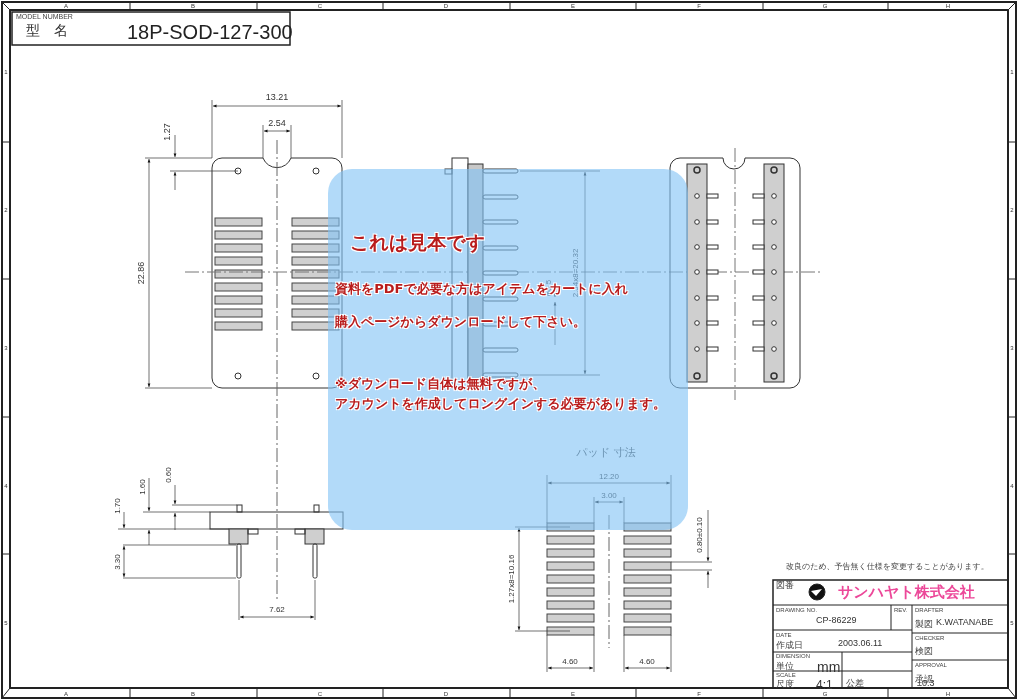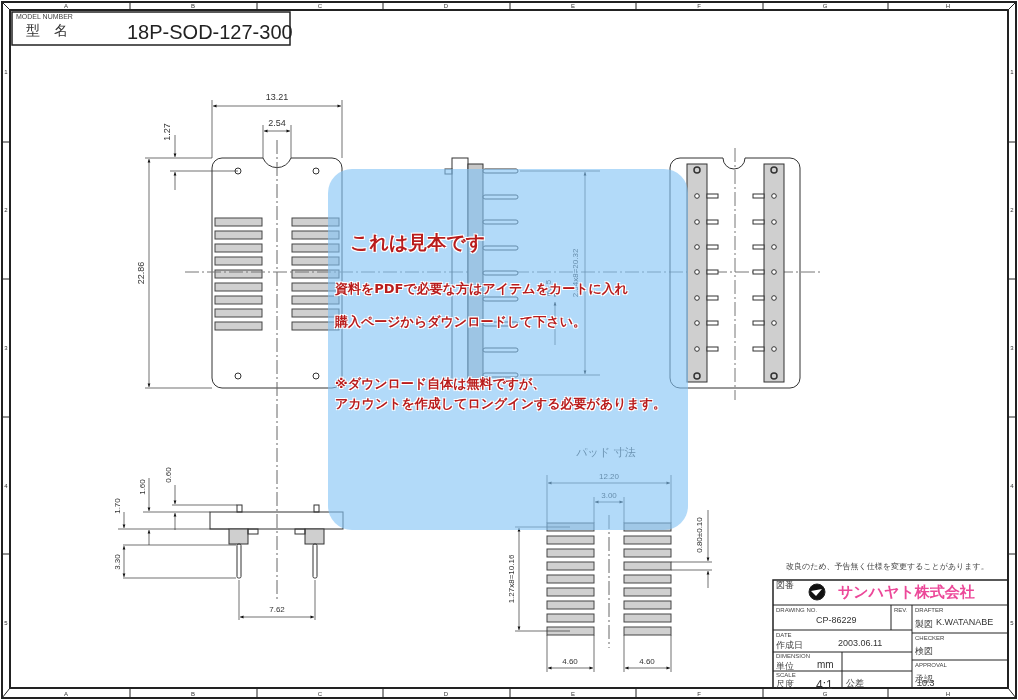--- a/index.html
+++ b/index.html
@@ -324,21 +324,21 @@
 <div class="tb jp" style="left:776px;top:579px;">図番</div>
 <div class="tb" style="left:816px;top:615px;font-size:9px;">CP-86229</div>
 <div class="tb tiny" style="left:894px;top:607px;">REV.</div>
 
 <div class="tb tiny" style="left:776px;top:632px;">DATE</div>
 <div class="tb jp" style="left:776px;top:639px;">作成日</div>
 <div class="tb" style="left:826px;top:638px;font-size:9px;margin-left:12px;">2003.06.11</div>
 
 <div class="tb tiny" style="left:776px;top:653px;">DIMENSION</div>
 <div class="tb jp" style="left:776px;top:660px;">単位</div>
-<div class="tb" style="left:817px;top:659px;font-size:10px;">mm</div>
+<div class="tb" style="left:817px;top:659px;font-size:14px;">mm</div>
 
 <div class="tb tiny" style="left:776px;top:672px;">SCALE</div>
 <div class="tb jp" style="left:776px;top:678px;">尺度</div>
 <div class="tb" style="left:816px;top:678px;font-size:12px;">4:1</div>
 <div class="tb jp" style="left:846px;top:677px;">公差</div>
 <div class="tb" style="left:881px;top:678px;font-size:9px;margin-left:36px;">±0.3</div>
 
 <div class="tb tiny" style="left:915px;top:607px;">DRAFTER</div>
 <div class="tb jp" style="left:915px;top:618px;">製図</div>
 <div class="tb" style="left:936px;top:617px;font-size:9px;">K.WATANABE</div>

